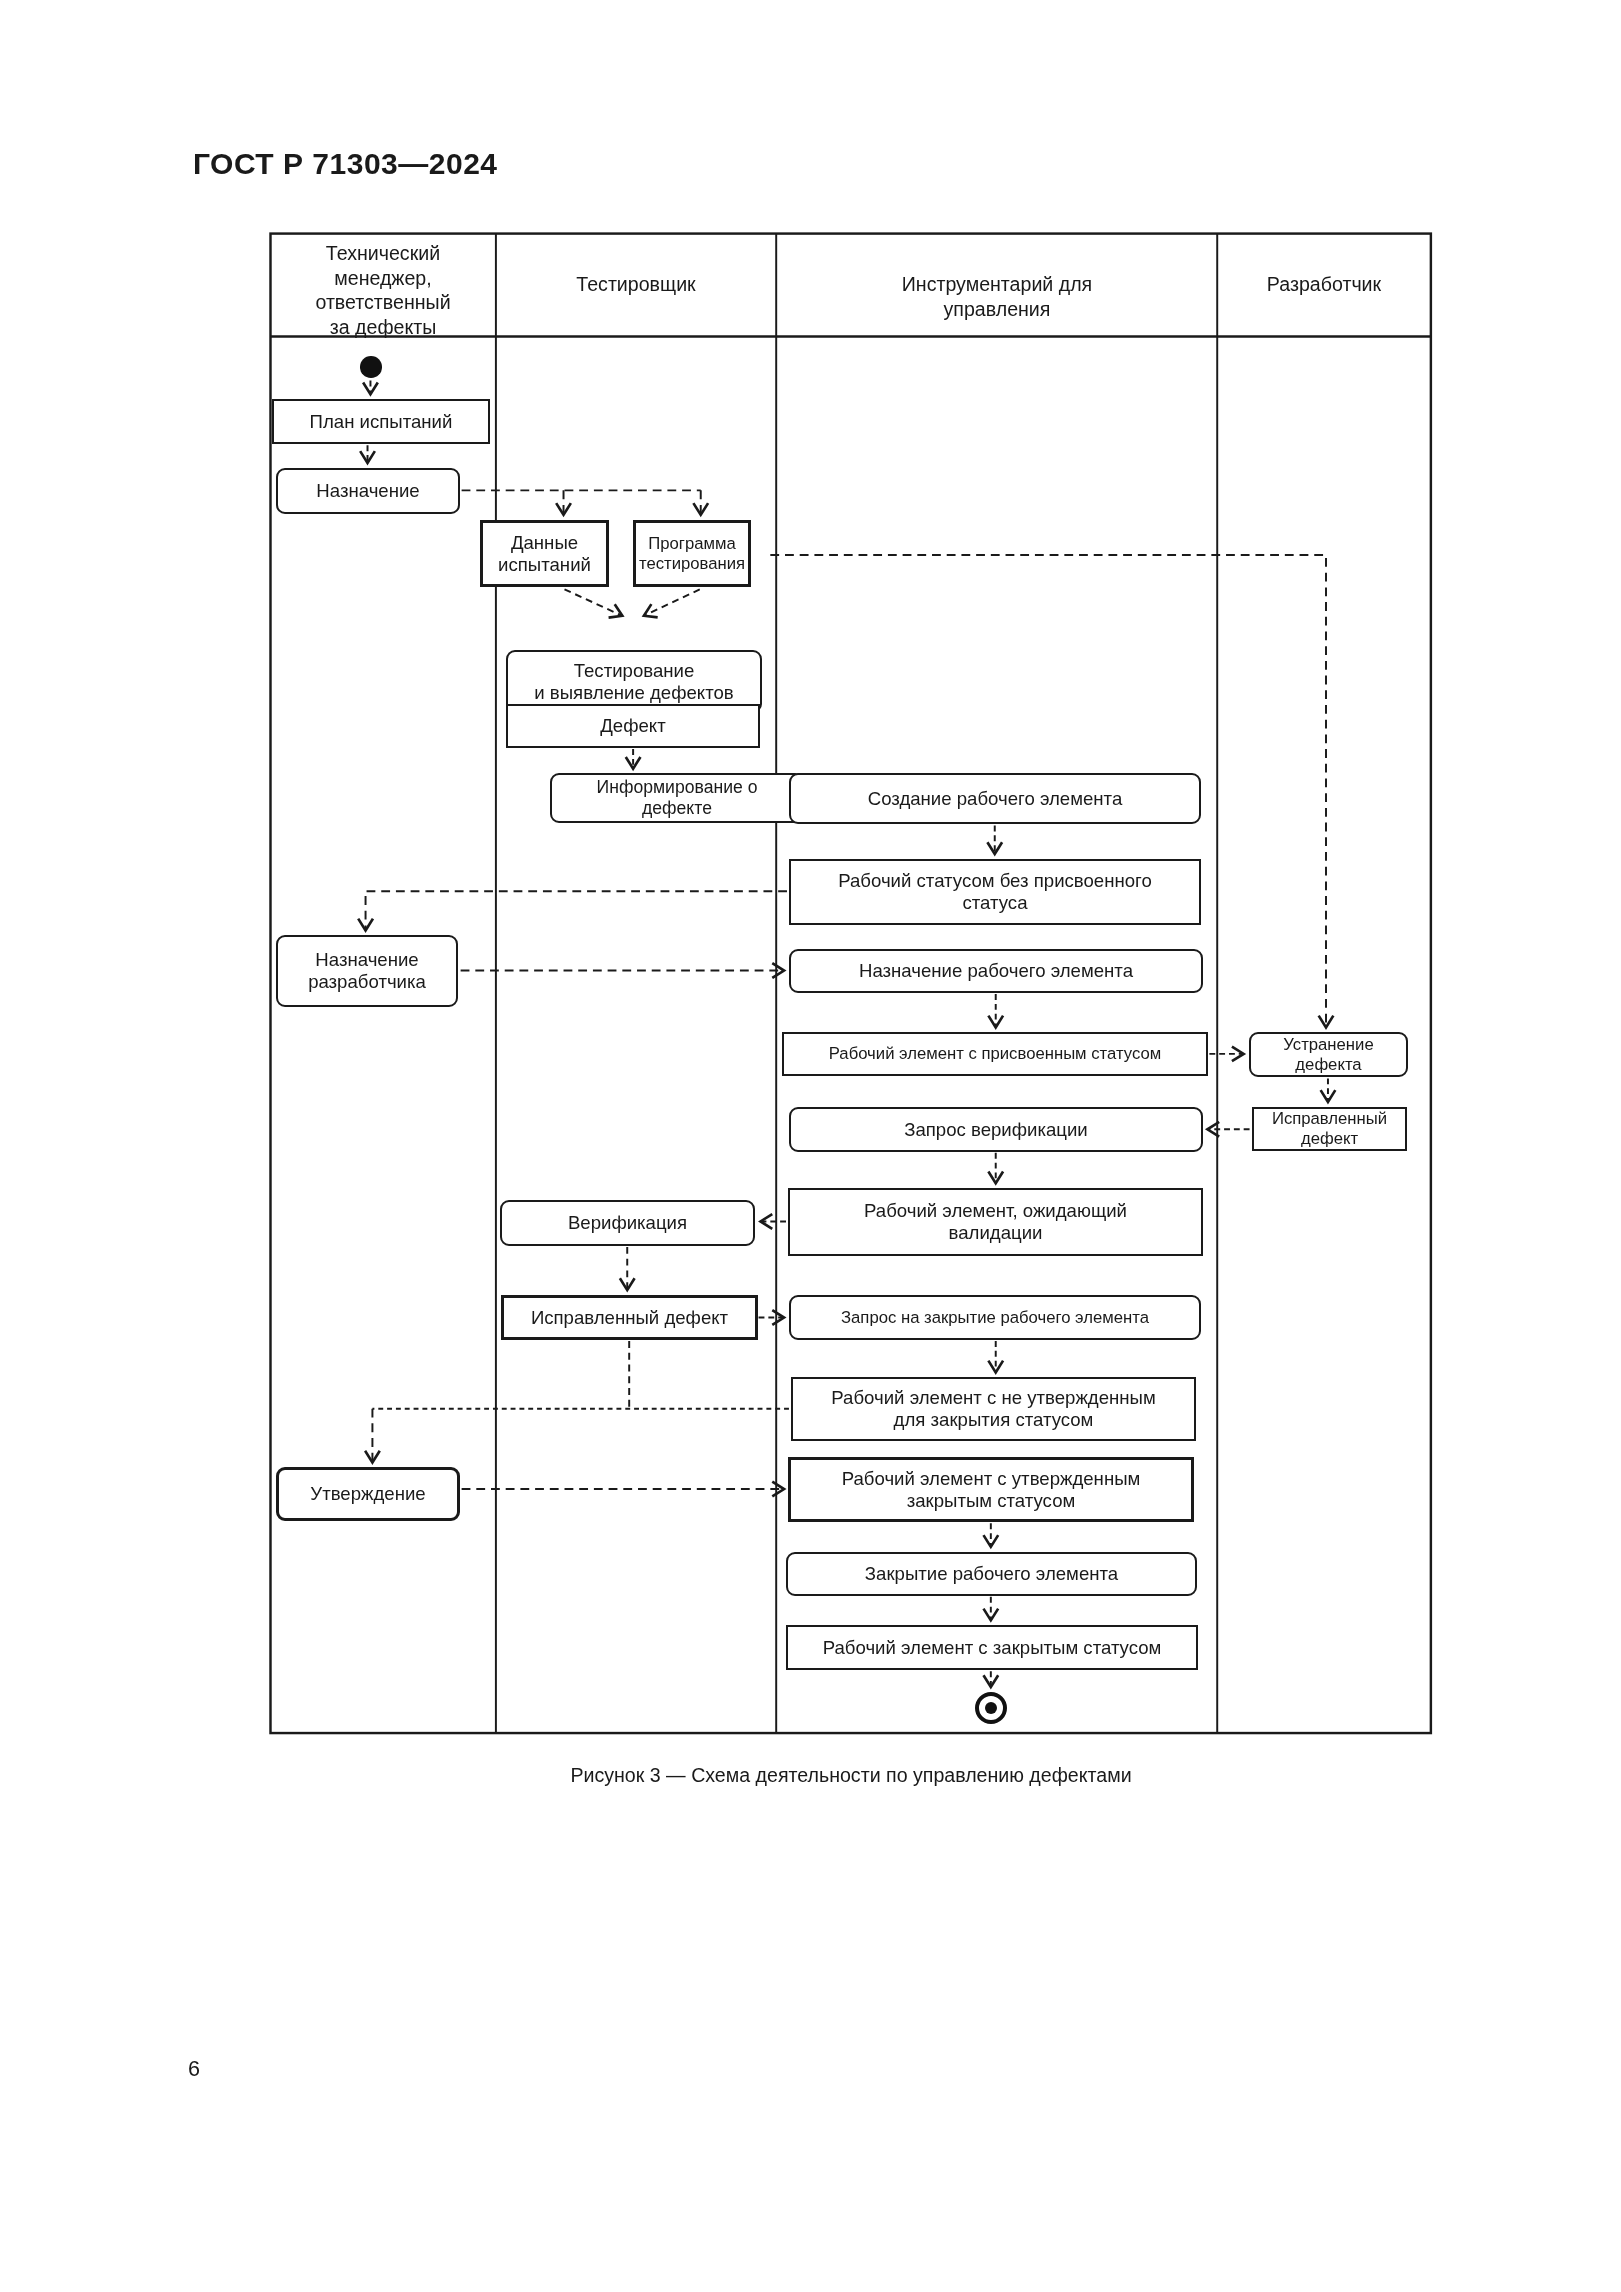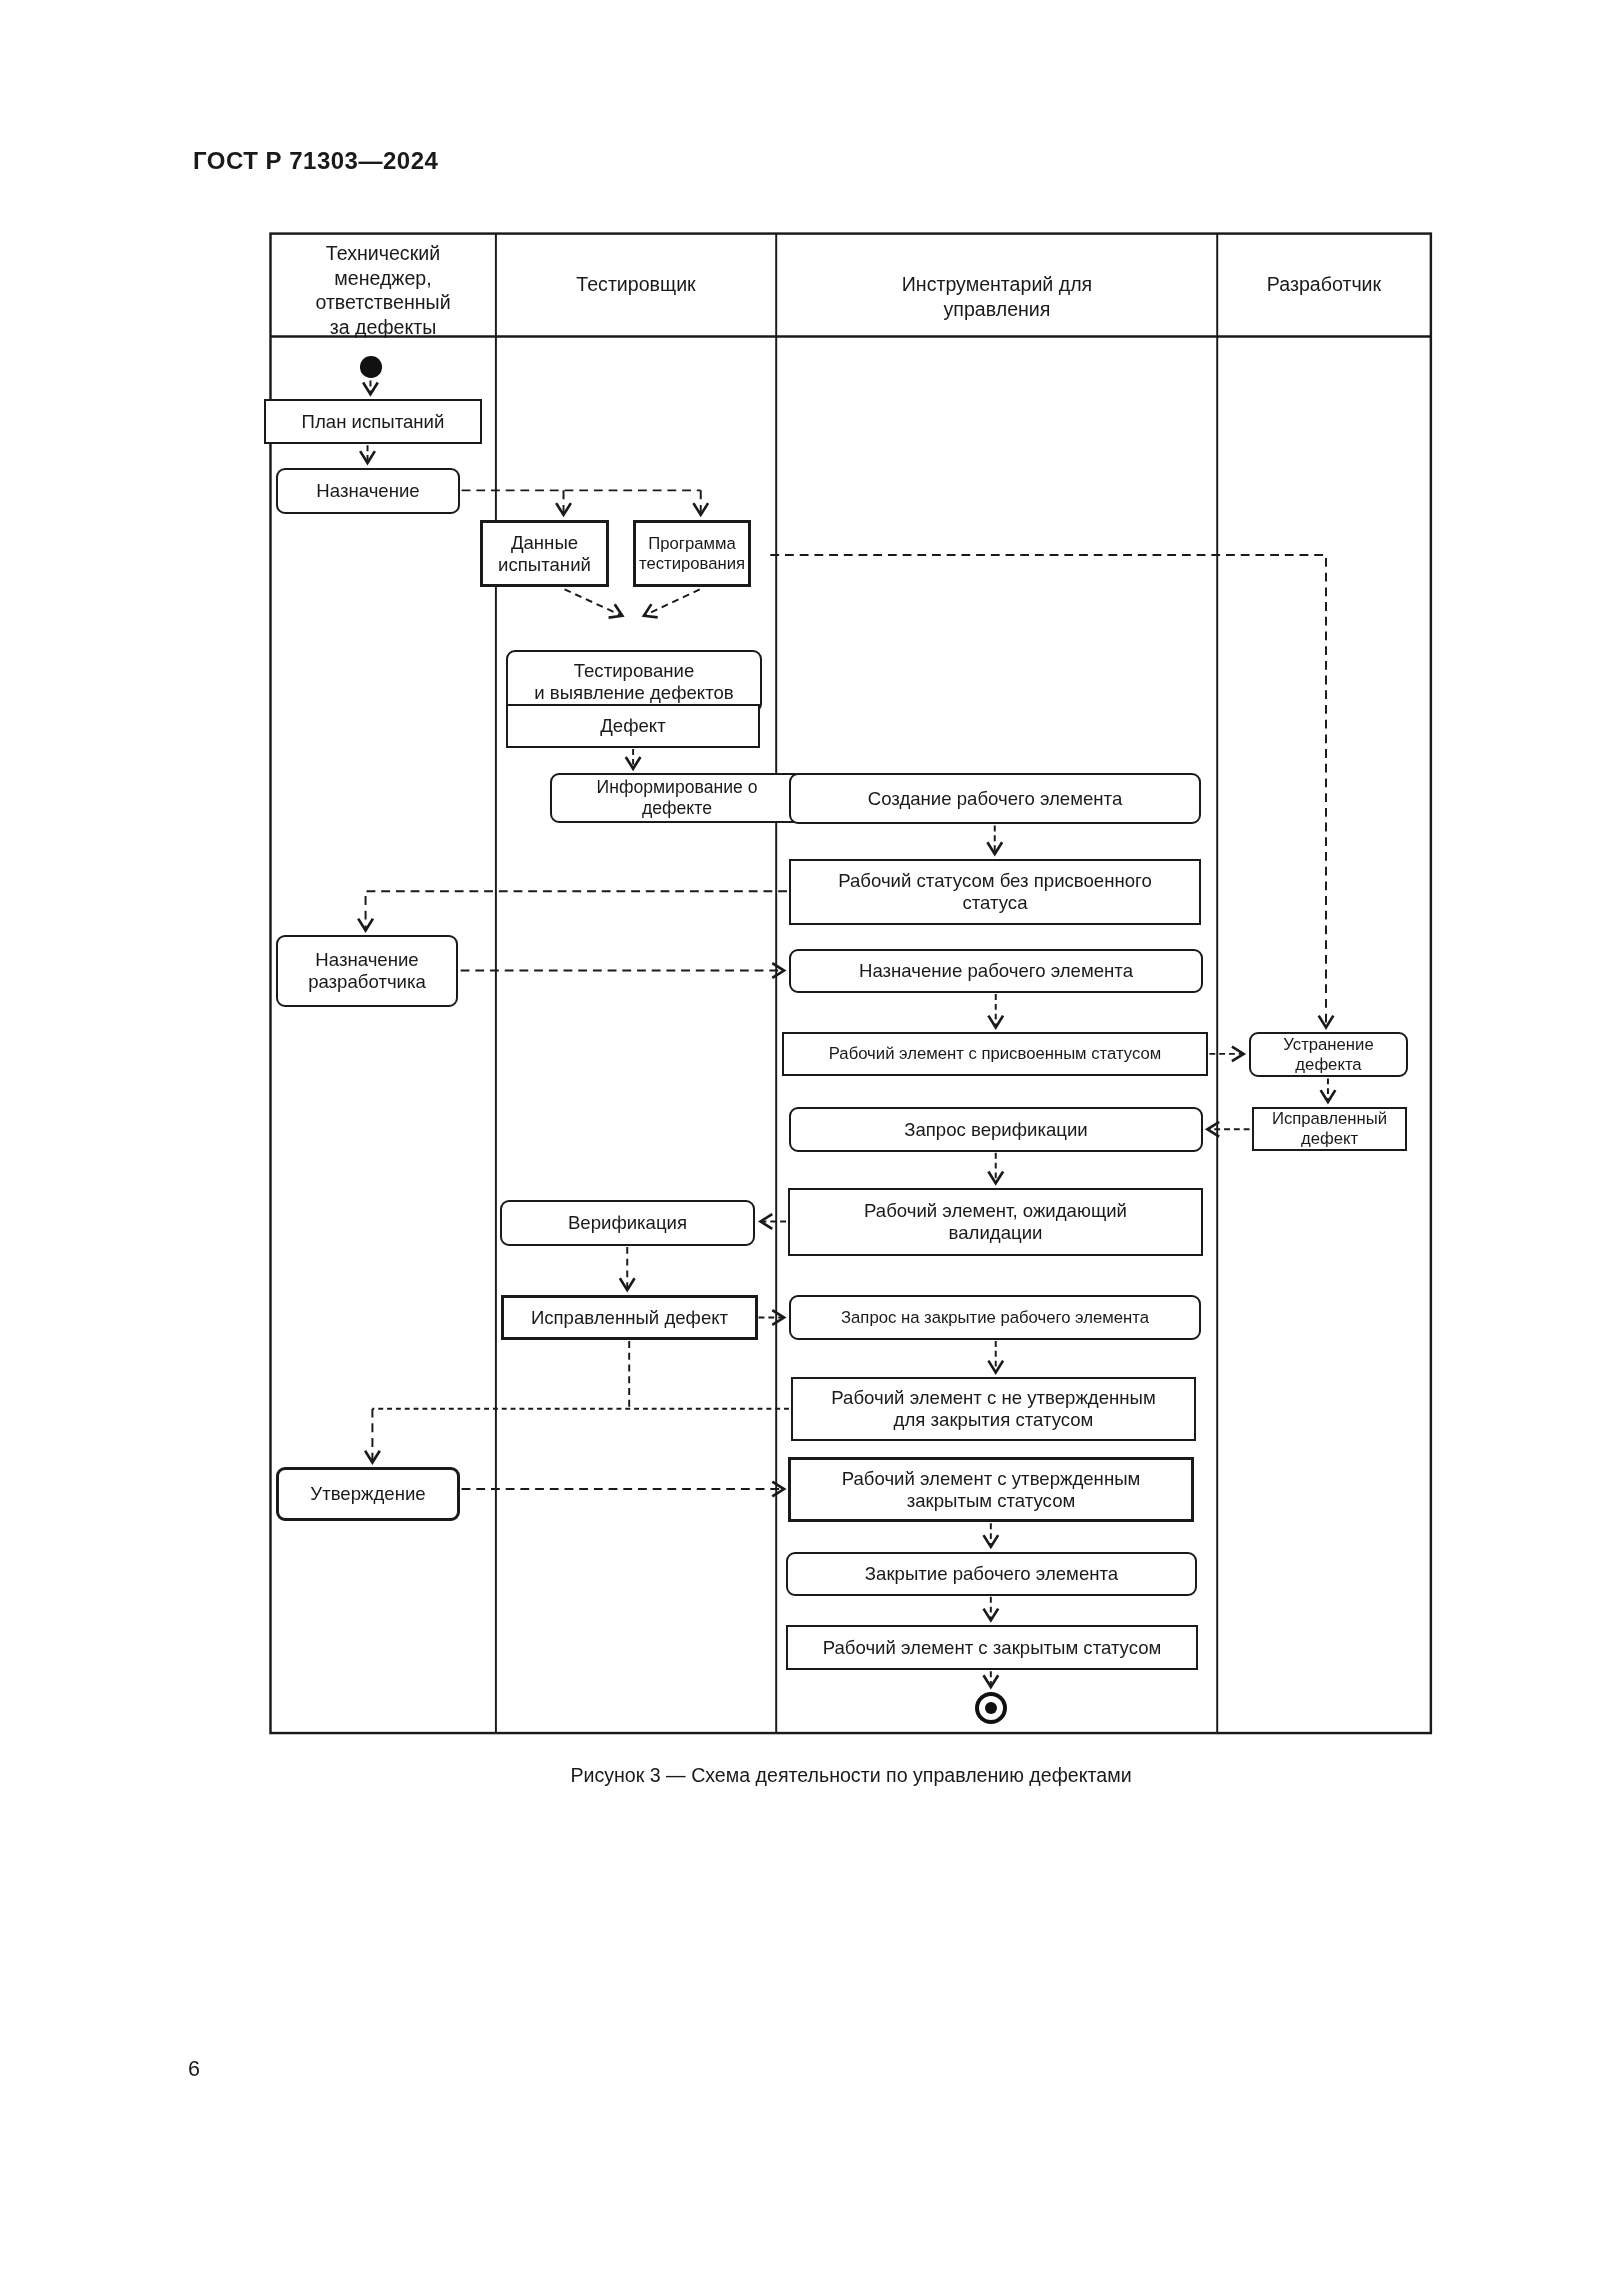--- a/index.html
+++ b/index.html
@@ -3,21 +3,21 @@
 <meta charset="utf-8">
 <style>
   html,body{margin:0;padding:0;}
   body{
     width:1621px;height:2293px;position:relative;background:#ffffff;
     font-family:"Liberation Sans","DejaVu Sans",sans-serif;color:#1a1a1a;
   }
   .page{position:absolute;inset:0;}
   .gost-header{
     position:absolute;left:193px;top:147px;
-    font-size:24px;font-weight:bold;letter-spacing:0.5px;
+    font-size:30px;font-weight:bold;letter-spacing:0.5px;
   }
   .diagram{position:absolute;inset:0;}
   svg.lines{position:absolute;left:0;top:0;z-index:1;}
   .lane-label{
     position:absolute;z-index:2;text-align:center;
     font-size:19.6px;line-height:24.5px;white-space:pre-line;
   }
   .node{
     position:absolute;z-index:2;background:#ffffff;
     display:flex;align-items:center;justify-content:center;
@@ -111,21 +111,21 @@
 за дефекты</div>
     <div class="lane-label" style="left:538px;top:272px;width:196px;">Тестировщик</div>
     <div class="lane-label" style="left:850px;top:272px;width:294px;">Инструментарий для управления</div>
     <div class="lane-label" style="left:1226px;top:272px;width:196px;">Разработчик</div>
 
     <div class="initial-node" style="left:360px;top:356px;"></div>
     <div class="final-node" style="left:975px;top:1692px;">
       <div class="dot"></div>
     </div>
 
-    <div class="node b2" style="left:264px;top:399px;width:218px;height:45px">План испытаний</div>
+    <div class="node b2" style="left:272px;top:399px;width:218px;height:45px">План испытаний</div>
     <div class="node b3 round" style="left:276px;top:468px;width:184px;height:46px">Назначение</div>
     <div class="node b4" style="left:480px;top:520px;width:129px;height:67px">Данные
 испытаний</div>
     <div class="node b4 fs17" style="left:633px;top:520px;width:118px;height:67px">Программа
 тестирования</div>
     <div class="node b3 round" style="left:506px;top:650px;width:256px;height:63px">Тестирование
 и выявление дефектов</div>
     <div class="node b2" style="left:506px;top:704px;width:254px;height:44px">Дефект</div>
     <div class="node b3 round fs18" style="left:506px;top:773px;width:254px;height:50px">Информирование о
 дефекте</div>

